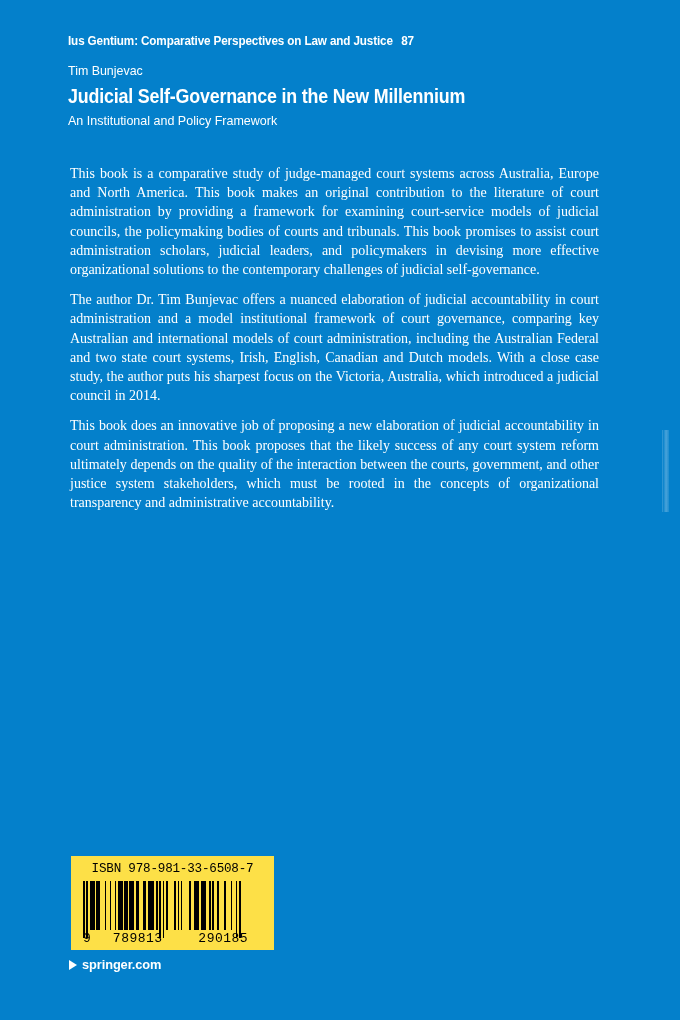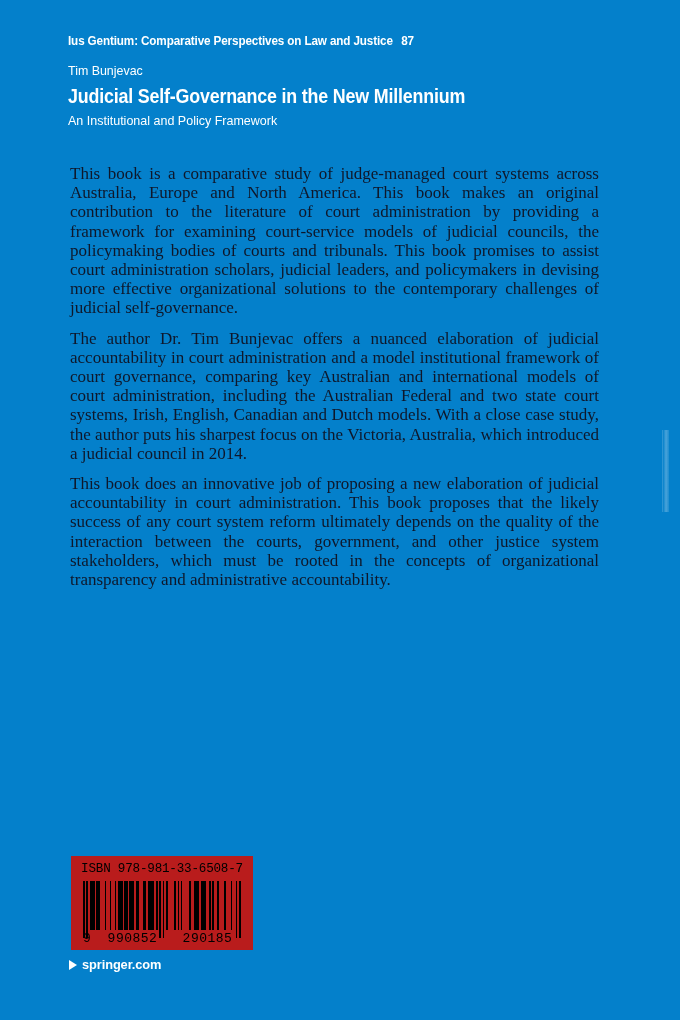--- a/index.html
+++ b/index.html
@@ -94,42 +94,42 @@
     transform-origin: left center;
     white-space: nowrap;
   }
 
   
   .blurb {
     position: absolute;
     left: 70px;
     top: 164px;
     width: 529px;
-    color: #0f172a;
+    color: #ffffff;
     font-family: "Liberation Serif", serif;
-    font-size: 17px;
+    font-size: 14px;
     line-height: 19.2px;
     text-align: justify;
     text-justify: inter-word;
   }
   .blurb p {
     margin: 0 0 11px 0;
   }
   .blurb p:last-child {
     margin-bottom: 0;
   }
 
   
   .barcode-box {
     position: absolute;
     left: 71px;
     top: 856px;
-    width: 182px;
+    width: 203px;
     height: 94px;
-    background: #b91c1c;
+    background: #fde047;
     box-sizing: border-box;
     padding: 0;
   }
   .isbn-text {
     position: absolute;
     left: 0;
     right: 0;
     top: 6px;
     text-align: center;
     font-family: "Liberation Mono", "DejaVu Sans Mono", monospace;
@@ -286,21 +286,21 @@
         <span style="width: 1.66316px;"></span>
         <span style="width: 4.98947px; background: transparent;"></span>
         <span style="width: 1.66316px;"></span>
         <span style="width: 3.32632px; background: transparent;"></span>
         <span class="tall" style="width: 1.66316px;"></span>
         <span style="width: 1.66316px; background: transparent;"></span>
         <span class="tall" style="width: 1.66316px;"></span>
       </div>
     <div class="digits">
       <span class="d-lead">9</span>
-      <span class="d-group">990852</span>
+      <span class="d-group">789813</span>
       <span class="d-group">290185</span>
     </div>
   </div>
 
   <div class="springer">
     <span class="tri"></span>
     <span class="sp-text">springer.com</span>
   </div>
 
 </div>

